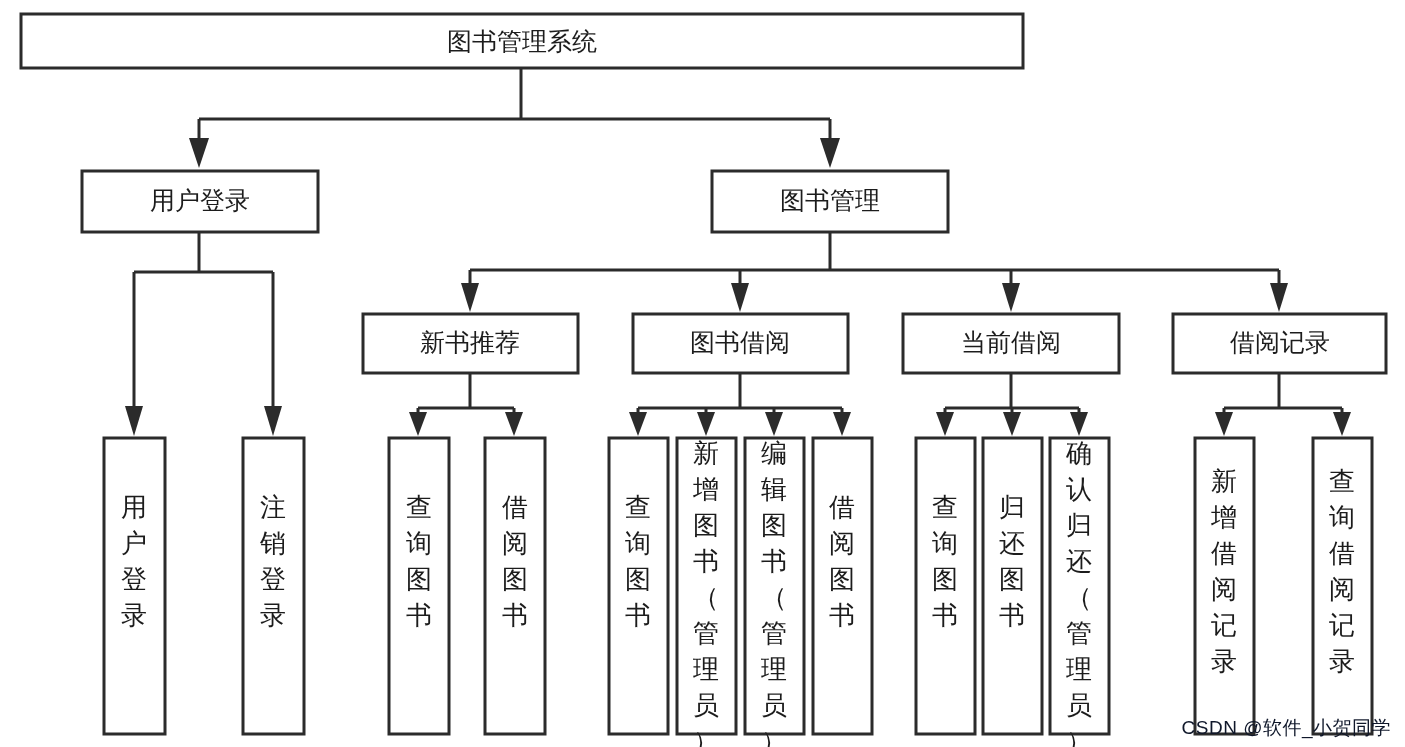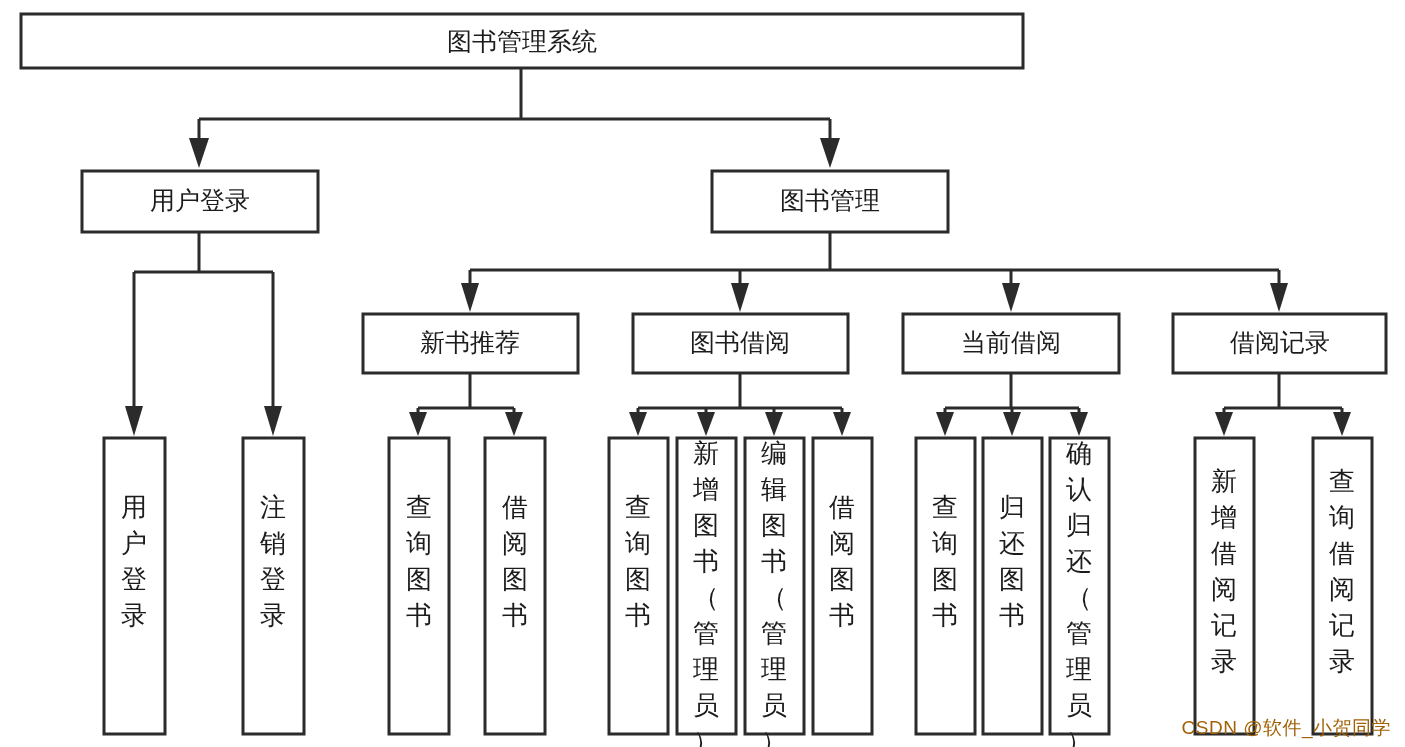--- a/index.html
+++ b/index.html
@@ -48,21 +48,21 @@
     font-size: 26px;
     fill: #1c1c1c;
     text-anchor: middle;
   }
   .watermark {
     position: absolute;
     right: 14px;
     bottom: 6px;
     font-family: "Liberation Sans", "DejaVu Sans", sans-serif;
     font-size: 19px;
-    color: #a16207;
+    color: #0f172a;
     letter-spacing: 0.5px;
     white-space: nowrap;
     pointer-events: none;
   }
 </style>
 </head>
 <body>
 
 <svg id="diagram" viewBox="0 0 1405 747" xmlns="http://www.w3.org/2000/svg">
 

